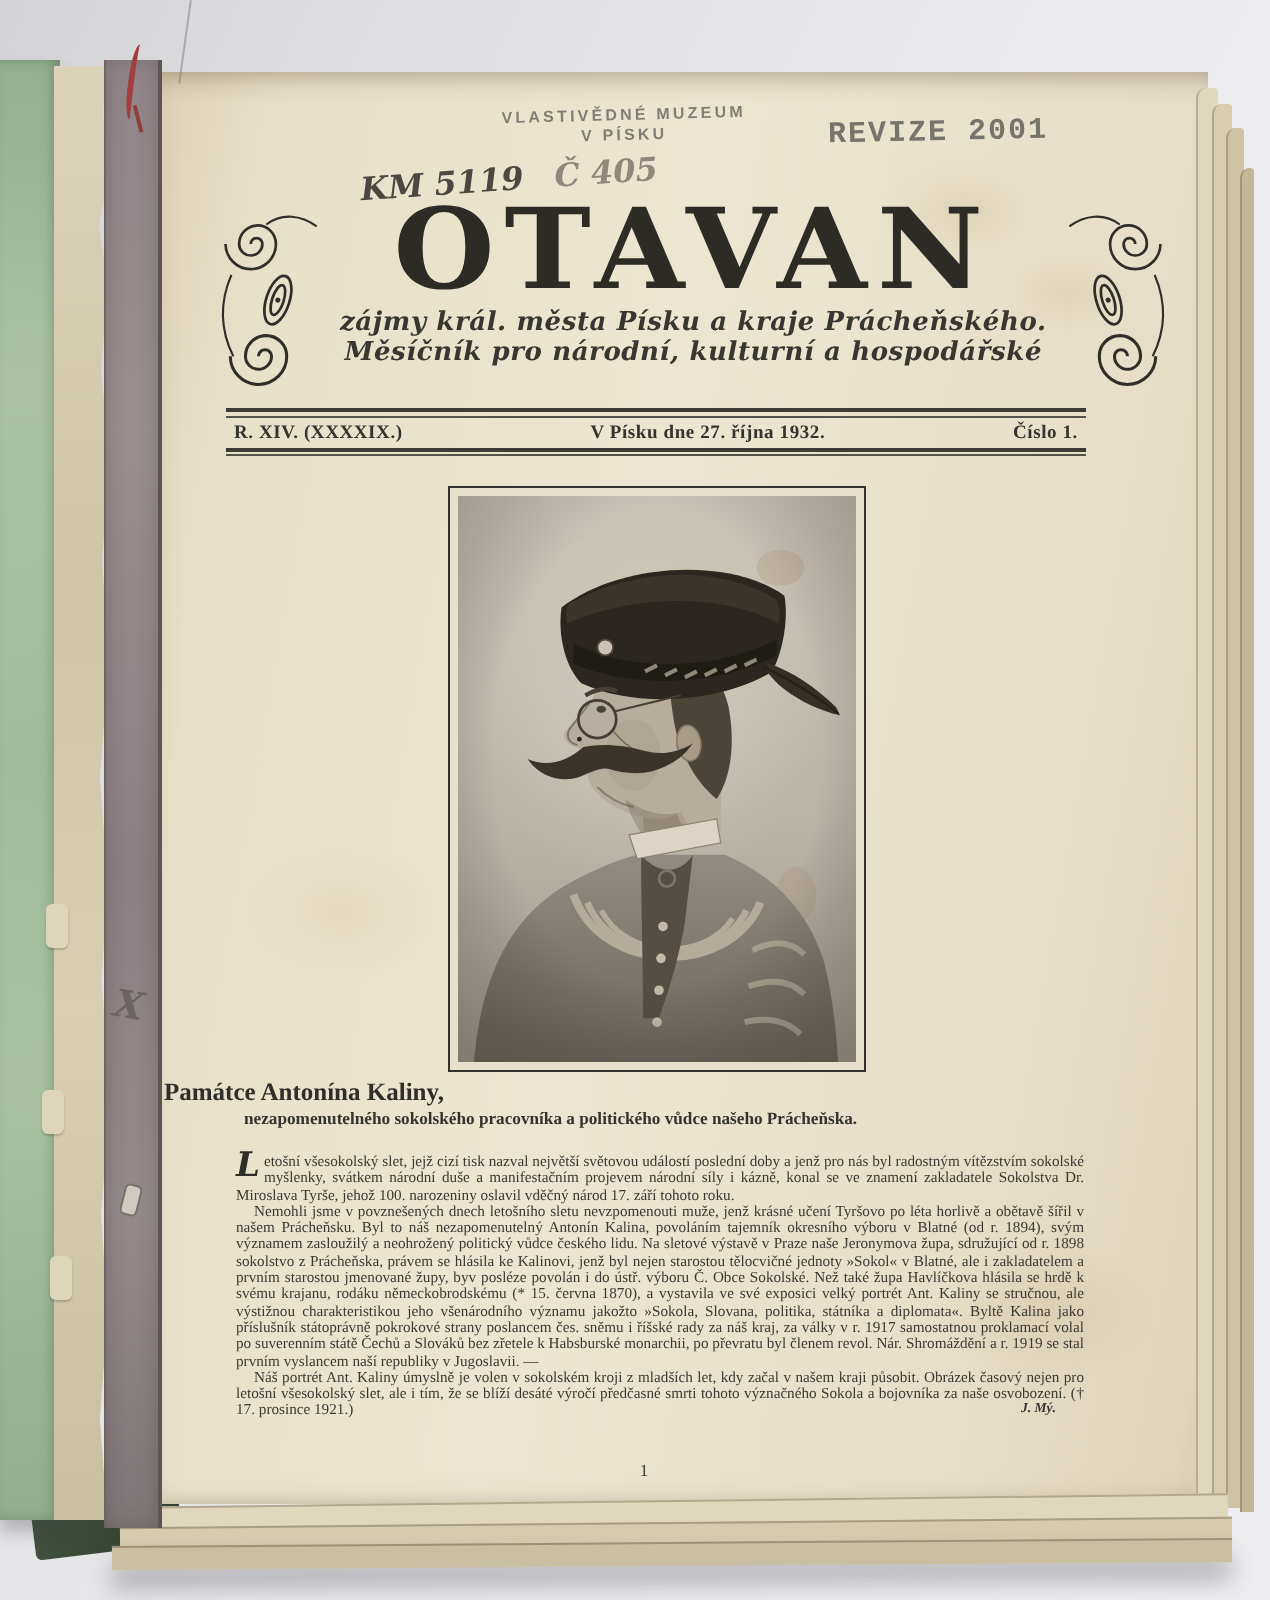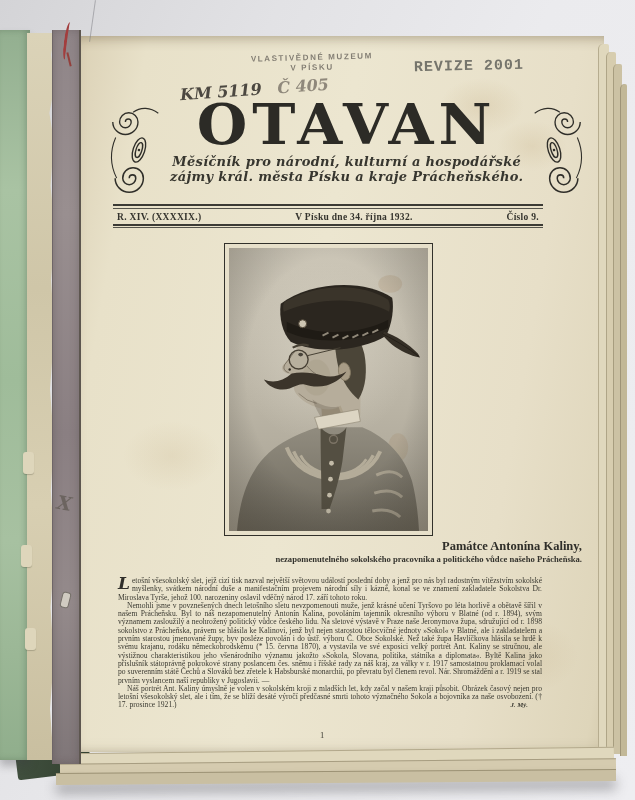--- a/index.html
+++ b/index.html
@@ -72,23 +72,23 @@
   .issue-bar{position:absolute;left:51px;top:168px;width:430px;}
   .rule-thick{height:2px;background:#3c3b35;}
   .rule-thin{height:1px;background:#55544c;margin-top:1.5px;}
   .issue-row{display:flex;justify-content:space-between;align-items:baseline;padding:3px 4px 2px 4px;
     font:600 9.5px "Liberation Serif",serif;color:#34332d;letter-spacing:.3px;}
   
   .photo-frame{position:absolute;left:162px;top:207px;width:199px;height:283px;border:1px solid #32312b;
     padding:4px;background:#e7e0ca;}
   .photo-frame svg{display:block;width:199px;height:283px;}
   
-  .caption{position:absolute;left:20px;top:503px;width:500px;text-align:right;}
+  .caption{position:absolute;left:20px;top:503px;width:500px;text-align:left;}
   .cap-title{font:700 12.5px/14px "Liberation Serif",serif;color:#2f2e29;}
-  .cap-sub{font:700 8.6px/10px "Liberation Serif",serif;color:#34332d;margin-top:1px;}
+  .cap-sub{font:700 8.6px/10px "Liberation Serif",serif;color:#34332d;margin-top:1px;margin-left:40px;}
   .body-text{position:absolute;left:56px;top:541px;width:424px;text-align:justify;
     font:7.6px/8.3px "Liberation Serif",serif;color:#3a3931;}
   .body-text p{margin:0;}
   .body-text p.indent{text-indent:9px;}
   .dropcap{float:left;font:italic 700 17px/13px "DejaVu Serif",serif;padding:0 2px 0 0;color:#2f2e29;}
   .sig{float:right;font:italic 700 6.8px "Liberation Serif",serif;margin-right:14px;}
   .page-number{position:absolute;left:0;top:694px;width:520px;text-align:center;
     font:8.5px "Liberation Serif",serif;color:#3a3931;}
   .fiber{position:absolute;left:92px;top:0;width:1px;height:42px;background:rgba(120,120,125,.5);
     transform:rotate(8deg);z-index:5;}
@@ -139,22 +139,22 @@
             <ellipse cx="34" cy="47" rx="3" ry="8"></ellipse>
             <circle cx="34" cy="47" r="1.3" fill="#2f2e29" stroke="none"></circle>
           </g>
         <path d="M10,34 C4,48 4,62 11,76" stroke-width="1.1"></path>
         <g transform="translate(24,76) scale(1.12)">
             <path d="M0,0 a3,3 0 1 1 6,0 a6,6 0 1 1 -12,0 a9.5,9.5 0 1 1 19,0 a13,13 0 1 1 -26,0"></path>
           </g>
       </svg>
       <div class="masthead-center">
         <div class="mast-title">OTAVAN</div>
+        <div class="mast-sub">zájmy král. města Písku a kraje Prácheňského.</div>
         <div class="mast-sub">Měsíčník pro národní, kulturní a hospodářské</div>
-        <div class="mast-sub">zájmy král. města Písku a kraje Prácheňského.</div>
       </div>
       <svg class="ornament" style="transform:scaleX(-1)" viewBox="0 0 64 96" fill="none" stroke="#2f2e29" stroke-width="1.4">
         <path d="M20,18 a3,3 0 1 1 6,0 a6,6 0 1 1 -12,0 a9.5,9.5 0 1 1 19,0 a13,13 0 1 1 -26,0"></path>
         <path d="M28,8 C36,2 46,3 54,9" stroke-width="1.1"></path>
         <g transform="rotate(18 34 47)">
             <ellipse cx="34" cy="47" rx="6" ry="13"></ellipse>
             <ellipse cx="34" cy="47" rx="3" ry="8"></ellipse>
             <circle cx="34" cy="47" r="1.3" fill="#2f2e29" stroke="none"></circle>
           </g>
         <path d="M10,34 C4,48 4,62 11,76" stroke-width="1.1"></path>
@@ -162,22 +162,22 @@
             <path d="M0,0 a3,3 0 1 1 6,0 a6,6 0 1 1 -12,0 a9.5,9.5 0 1 1 19,0 a13,13 0 1 1 -26,0"></path>
           </g>
       </svg>
     </div>
 
     <div class="issue-bar">
       <div class="rule-thick"></div>
       <div class="rule-thin"></div>
       <div class="issue-row">
         <span>R. XIV. (XXXXIX.)</span>
-        <span>V Písku dne 34. října 1932.</span>
-        <span>Číslo 9.</span>
+        <span>V Písku dne 27. října 1932.</span>
+        <span>Číslo 1.</span>
       </div>
       <div class="rule-thick"></div>
       <div class="rule-thin"></div>
     </div>
 
     <figure class="photo-frame" style="margin:0">
       <svg viewBox="0 0 200 284" preserveAspectRatio="none">
         <defs>
           <linearGradient id="phBg" x1="0" y1="0" x2="0" y2="1">
             <stop offset="0" stop-color="#ccc6b7"></stop>

